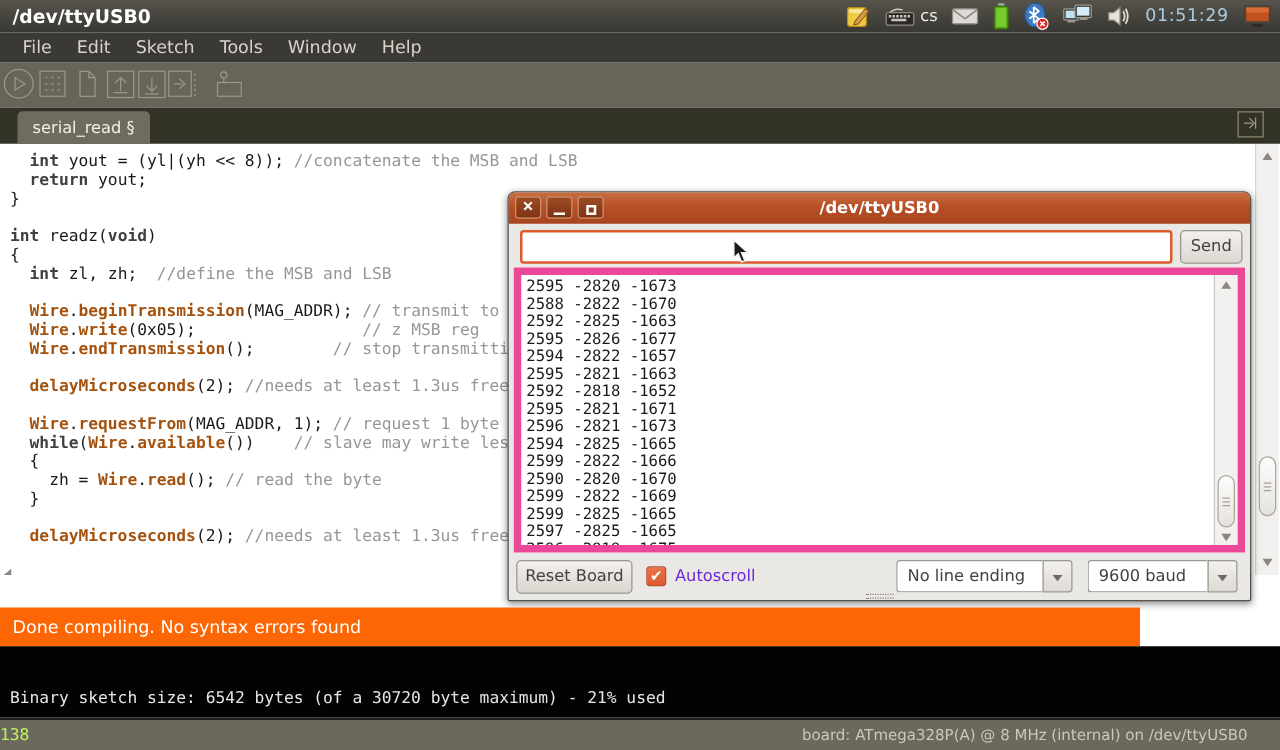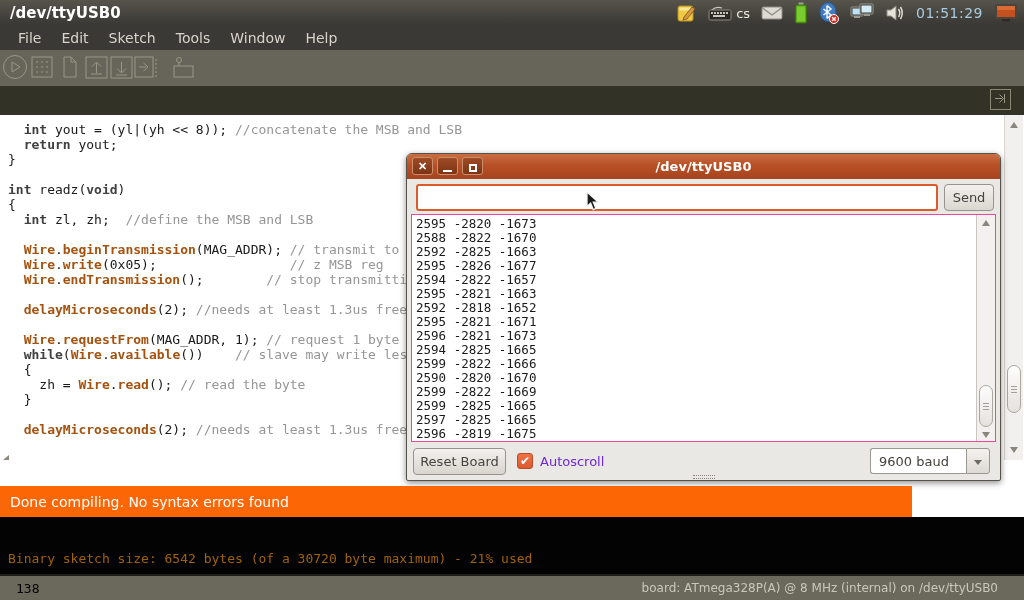--- a/index.html
+++ b/index.html
@@ -72,21 +72,21 @@
     text-align:center; padding:0; }
   .sw-btn .glyph-min { display:block; margin:10px auto 0; width:9px; height:2px; background:#fff; }
   .sw-btn .glyph-max { display:block; margin:4px auto 0; width:8px; height:8px; border:2px solid #fff; }
   .sw-input { position:absolute; left:9px; top:30px; width:522px; height:27px; background:#fff;
     border:2px solid #DB5B2C; border-radius:3px; font-size:13px; padding-left:4px;
     font-family:"DejaVu Sans", sans-serif; }
   .sw-send { position:absolute; left:537px; top:30px; width:50px; height:27px;
     background:linear-gradient(#F3F1EE,#DBD7D0); border:1px solid #97948E; border-radius:4px;
     font-size:13px; color:#454340; font-family:"DejaVu Sans", sans-serif; }
   .sw-data { position:absolute; left:4px; top:60px; width:585px; height:228px; background:#fff;
-    border:1px solid #ec4899; overflow:hidden; }
+    border:6px solid #ec4899; overflow:hidden; }
   .serial-lines { padding:2px 0 0 4px; font-family:"DejaVu Sans Mono", monospace; font-size:12.5px;
     line-height:14px; color:#1A1A1A; white-space:pre; }
   .sw-scrollbar { position:absolute; right:0; top:0; bottom:0; width:19px; background:#F2F1EF;
     border-left:1px solid #C9C5BF; }
   .sw-scrollbar .sb-thumb { bottom:14px; height:42px; }
   .sw-controls { position:absolute; left:0; top:292px; right:0; height:30px; }
   .sw-reset { position:absolute; left:6px; top:2px; width:93px; height:27px;
     background:linear-gradient(#F3F1EE,#D9D5CE); border:1px solid #97948E; border-radius:4px;
     font-size:13px; color:#454340; font-family:"DejaVu Sans", sans-serif; }
   .sw-checkbox { position:absolute; left:110px; top:7px; width:16px; height:16px;
@@ -103,25 +103,25 @@
   .dd-lineending { left:310px; } .dd-lineending .dd-field { width:117px; }
   .dd-baud { left:463px; } .dd-baud .dd-field { width:96px; }
   .sw-grip { position:absolute; left:50%; bottom:1px; width:22px; height:4px; margin-left:-11px;
     border-top:1px dotted #8B877F; border-bottom:1px dotted #8B877F; }
 
   
   .status-bar { position:absolute; left:0; top:486px; width:912px; height:31px; background:#FC6605;
     display:flex; align-items:center; z-index:30; }
   .status-text { color:#fff; font-size:14px; padding-left:10px; }
   .console { position:absolute; left:0; top:517px; width:1024px; height:57px; background:#030303; z-index:30; }
-  .console-text { position:absolute; left:8px; top:34px; color:#a16207; font-size:13px;
+  .console-text { position:absolute; left:8px; top:34px; color:#e5e5e5; font-size:13px;
     font-family:"DejaVu Sans Mono", monospace; white-space:pre; }
   .footer { position:absolute; left:0; top:574px; width:1024px; height:26px; background:#6B695C;
     border-top:2px solid #1E1D19; display:flex; align-items:center; z-index:30; }
-  .footer-line { color:#000000; font-size:13px; font-family:"DejaVu Sans Mono", monospace; padding-left:16px; }
+  .footer-line { color:#bef264; font-size:13px; font-family:"DejaVu Sans Mono", monospace; }
   .footer-board { margin-left:auto; color:#CBC7BA; font-size:12px; padding-right:26px; }
 
   .cursor { position:absolute; left:586px; top:191px; z-index:60; }
 </style>
 </head>
 <body>
 
 <div class="top-panel">
   <span class="panel-title">/dev/ttyUSB0</span>
   <div class="tray">
@@ -262,20 +262,23 @@
 </button>
 <button class="tb-btn" style="left:170px">
   <svg width="27" height="27" viewBox="0 0 27 27" fill="none" stroke="#9A9786">
       <circle cx="9" cy="6" r="2.5"></circle>
       <path d="M9 8.5 L9 12"></path>
       <rect x="4" y="12" width="19" height="11"></rect>
     </svg>
 </button>
 
 <div class="tab-bar">
+  <div class="tab">
+    <span>serial_read §</span>
+  </div>
   <button class="tab-menu-btn">
     <svg width="17" height="17" viewBox="0 0 17 17" fill="none" stroke="#9A9786">
         <path d="M3 8.5 L10 8.5 M7.5 4.5 L11.5 8.5 L7.5 12.5 M12.5 4 L12.5 13"></path>
       </svg>
   </button>
 </div>
 
 <div class="editor">
   <div class="code-area"><div><span class="tok-p">  </span><span class="tok-k">int</span><span class="tok-p"> yout = (yl|(yh &lt;&lt; 8)); </span><span class="tok-c">//concatenate the MSB and LSB</span></div><div><span class="tok-p">  </span><span class="tok-k">return</span><span class="tok-p"> yout;</span></div><div><span class="tok-p">}</span></div><div>&nbsp;</div><div><span class="tok-k">int</span><span class="tok-p"> readz(</span><span class="tok-k">void</span><span class="tok-p">)</span></div><div><span class="tok-p">{</span></div><div><span class="tok-p">  </span><span class="tok-k">int</span><span class="tok-p"> zl, zh;  </span><span class="tok-c">//define the MSB and LSB</span></div><div>&nbsp;</div><div><span class="tok-p">  </span><span class="tok-f">Wire</span><span class="tok-p">.</span><span class="tok-f">beginTransmission</span><span class="tok-p">(MAG_ADDR); </span><span class="tok-c">// transmit to device</span></div><div><span class="tok-p">  </span><span class="tok-f">Wire</span><span class="tok-p">.</span><span class="tok-f">write</span><span class="tok-p">(0x05);                 </span><span class="tok-c">// z MSB reg</span></div><div><span class="tok-p">  </span><span class="tok-f">Wire</span><span class="tok-p">.</span><span class="tok-f">endTransmission</span><span class="tok-p">();        </span><span class="tok-c">// stop transmitting</span></div><div>&nbsp;</div><div><span class="tok-p">  </span><span class="tok-f">delayMicroseconds</span><span class="tok-p">(2); </span><span class="tok-c">//needs at least 1.3us free time</span></div><div>&nbsp;</div><div><span class="tok-p">  </span><span class="tok-f">Wire</span><span class="tok-p">.</span><span class="tok-f">requestFrom</span><span class="tok-p">(MAG_ADDR, 1); </span><span class="tok-c">// request 1 byte</span></div><div><span class="tok-p">  </span><span class="tok-k">while</span><span class="tok-p">(</span><span class="tok-f">Wire</span><span class="tok-p">.</span><span class="tok-f">available</span><span class="tok-p">())    </span><span class="tok-c">// slave may write less than requested</span></div><div><span class="tok-p">  {</span></div><div><span class="tok-p">    zh = </span><span class="tok-f">Wire</span><span class="tok-p">.</span><span class="tok-f">read</span><span class="tok-p">(); </span><span class="tok-c">// read the byte</span></div><div><span class="tok-p">  }</span></div><div>&nbsp;</div><div><span class="tok-p">  </span><span class="tok-f">delayMicroseconds</span><span class="tok-p">(2); </span><span class="tok-c">//needs at least 1.3us free time</span></div></div>
   <div class="hscroll-arrow"></div>
@@ -318,20 +321,24 @@
           <div class="sb-grip" style="top:23px"></div>
       </div>
       <div class="sb-arrow-down" style="bottom:3px"></div>
     </div>
   </div>
 
   <div class="sw-controls">
     <button class="sw-reset">Reset Board</button>
     <span class="sw-checkbox">✔</span>
     <span class="sw-autoscroll-label">Autoscroll</span>
+    <div class="dropdown dd-lineending">
+      <span class="dd-field">No line ending</span>
+      <span class="dd-btn"></span>
+    </div>
     <div class="dropdown dd-baud">
       <span class="dd-field">9600 baud</span>
       <span class="dd-btn"></span>
     </div>
   </div>
   <div class="sw-grip"></div>
 </div>
 
 <div class="status-bar">
   <span class="status-text">Done compiling. No syntax errors found</span>

